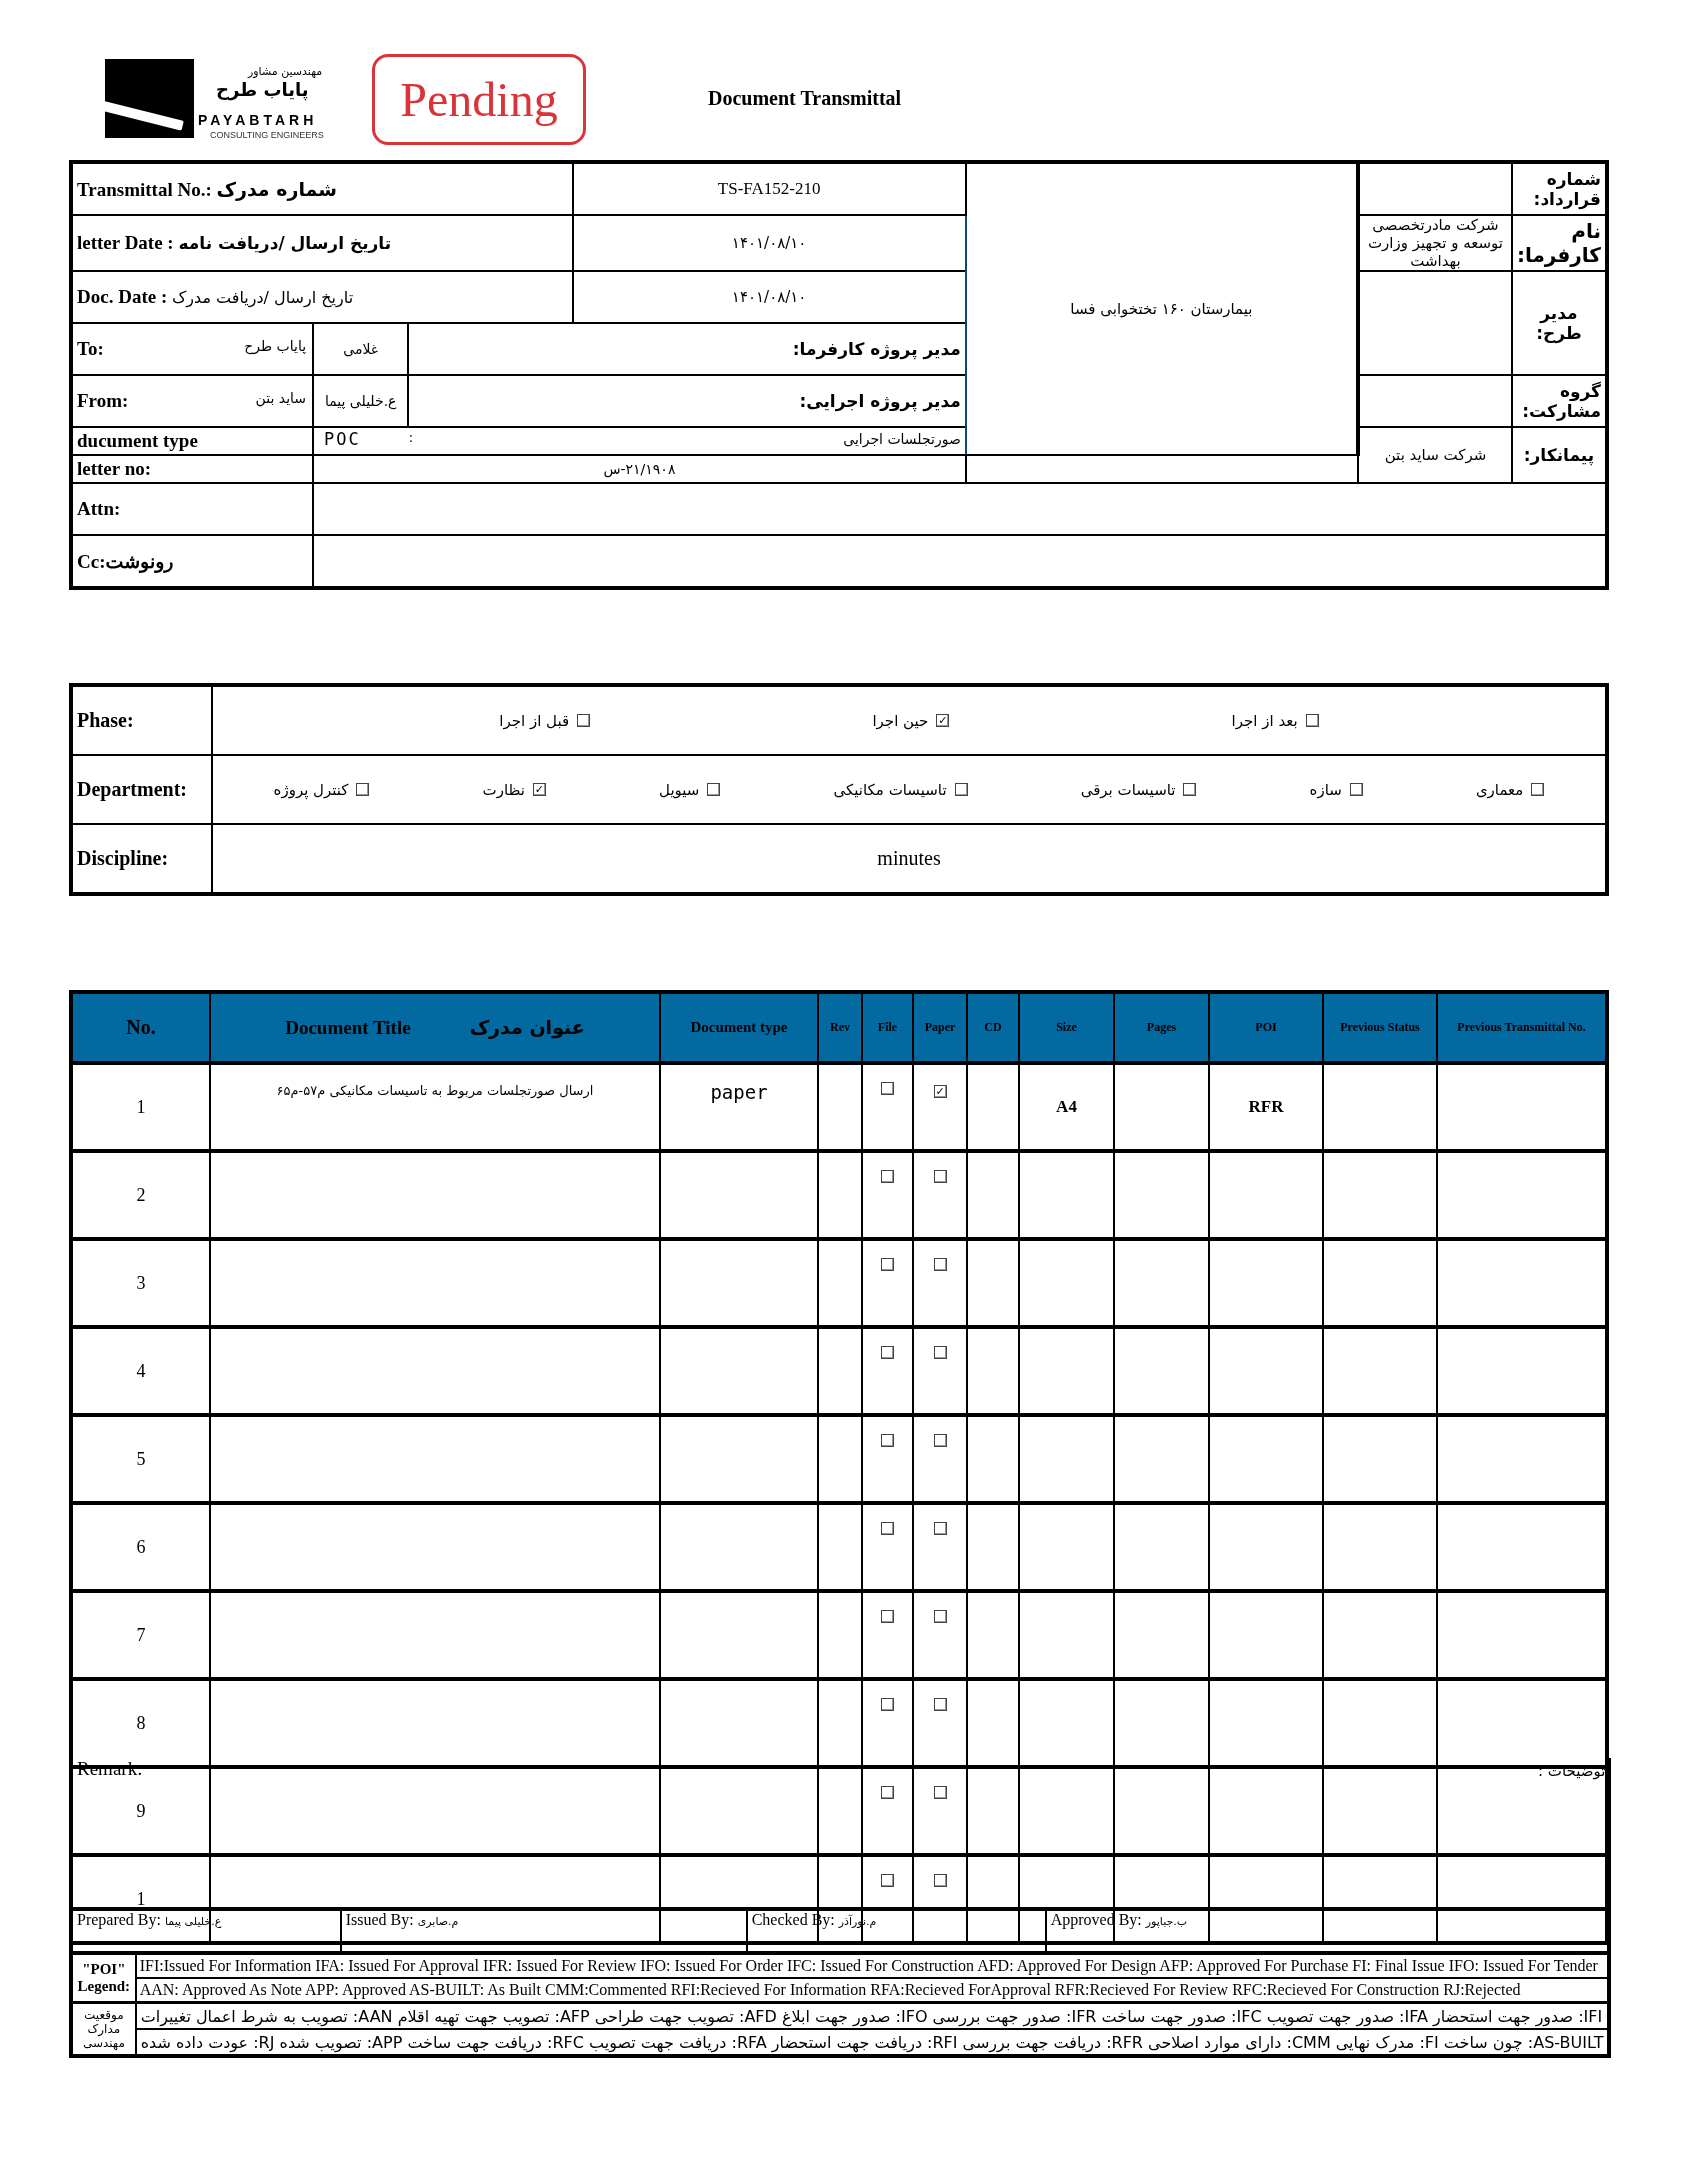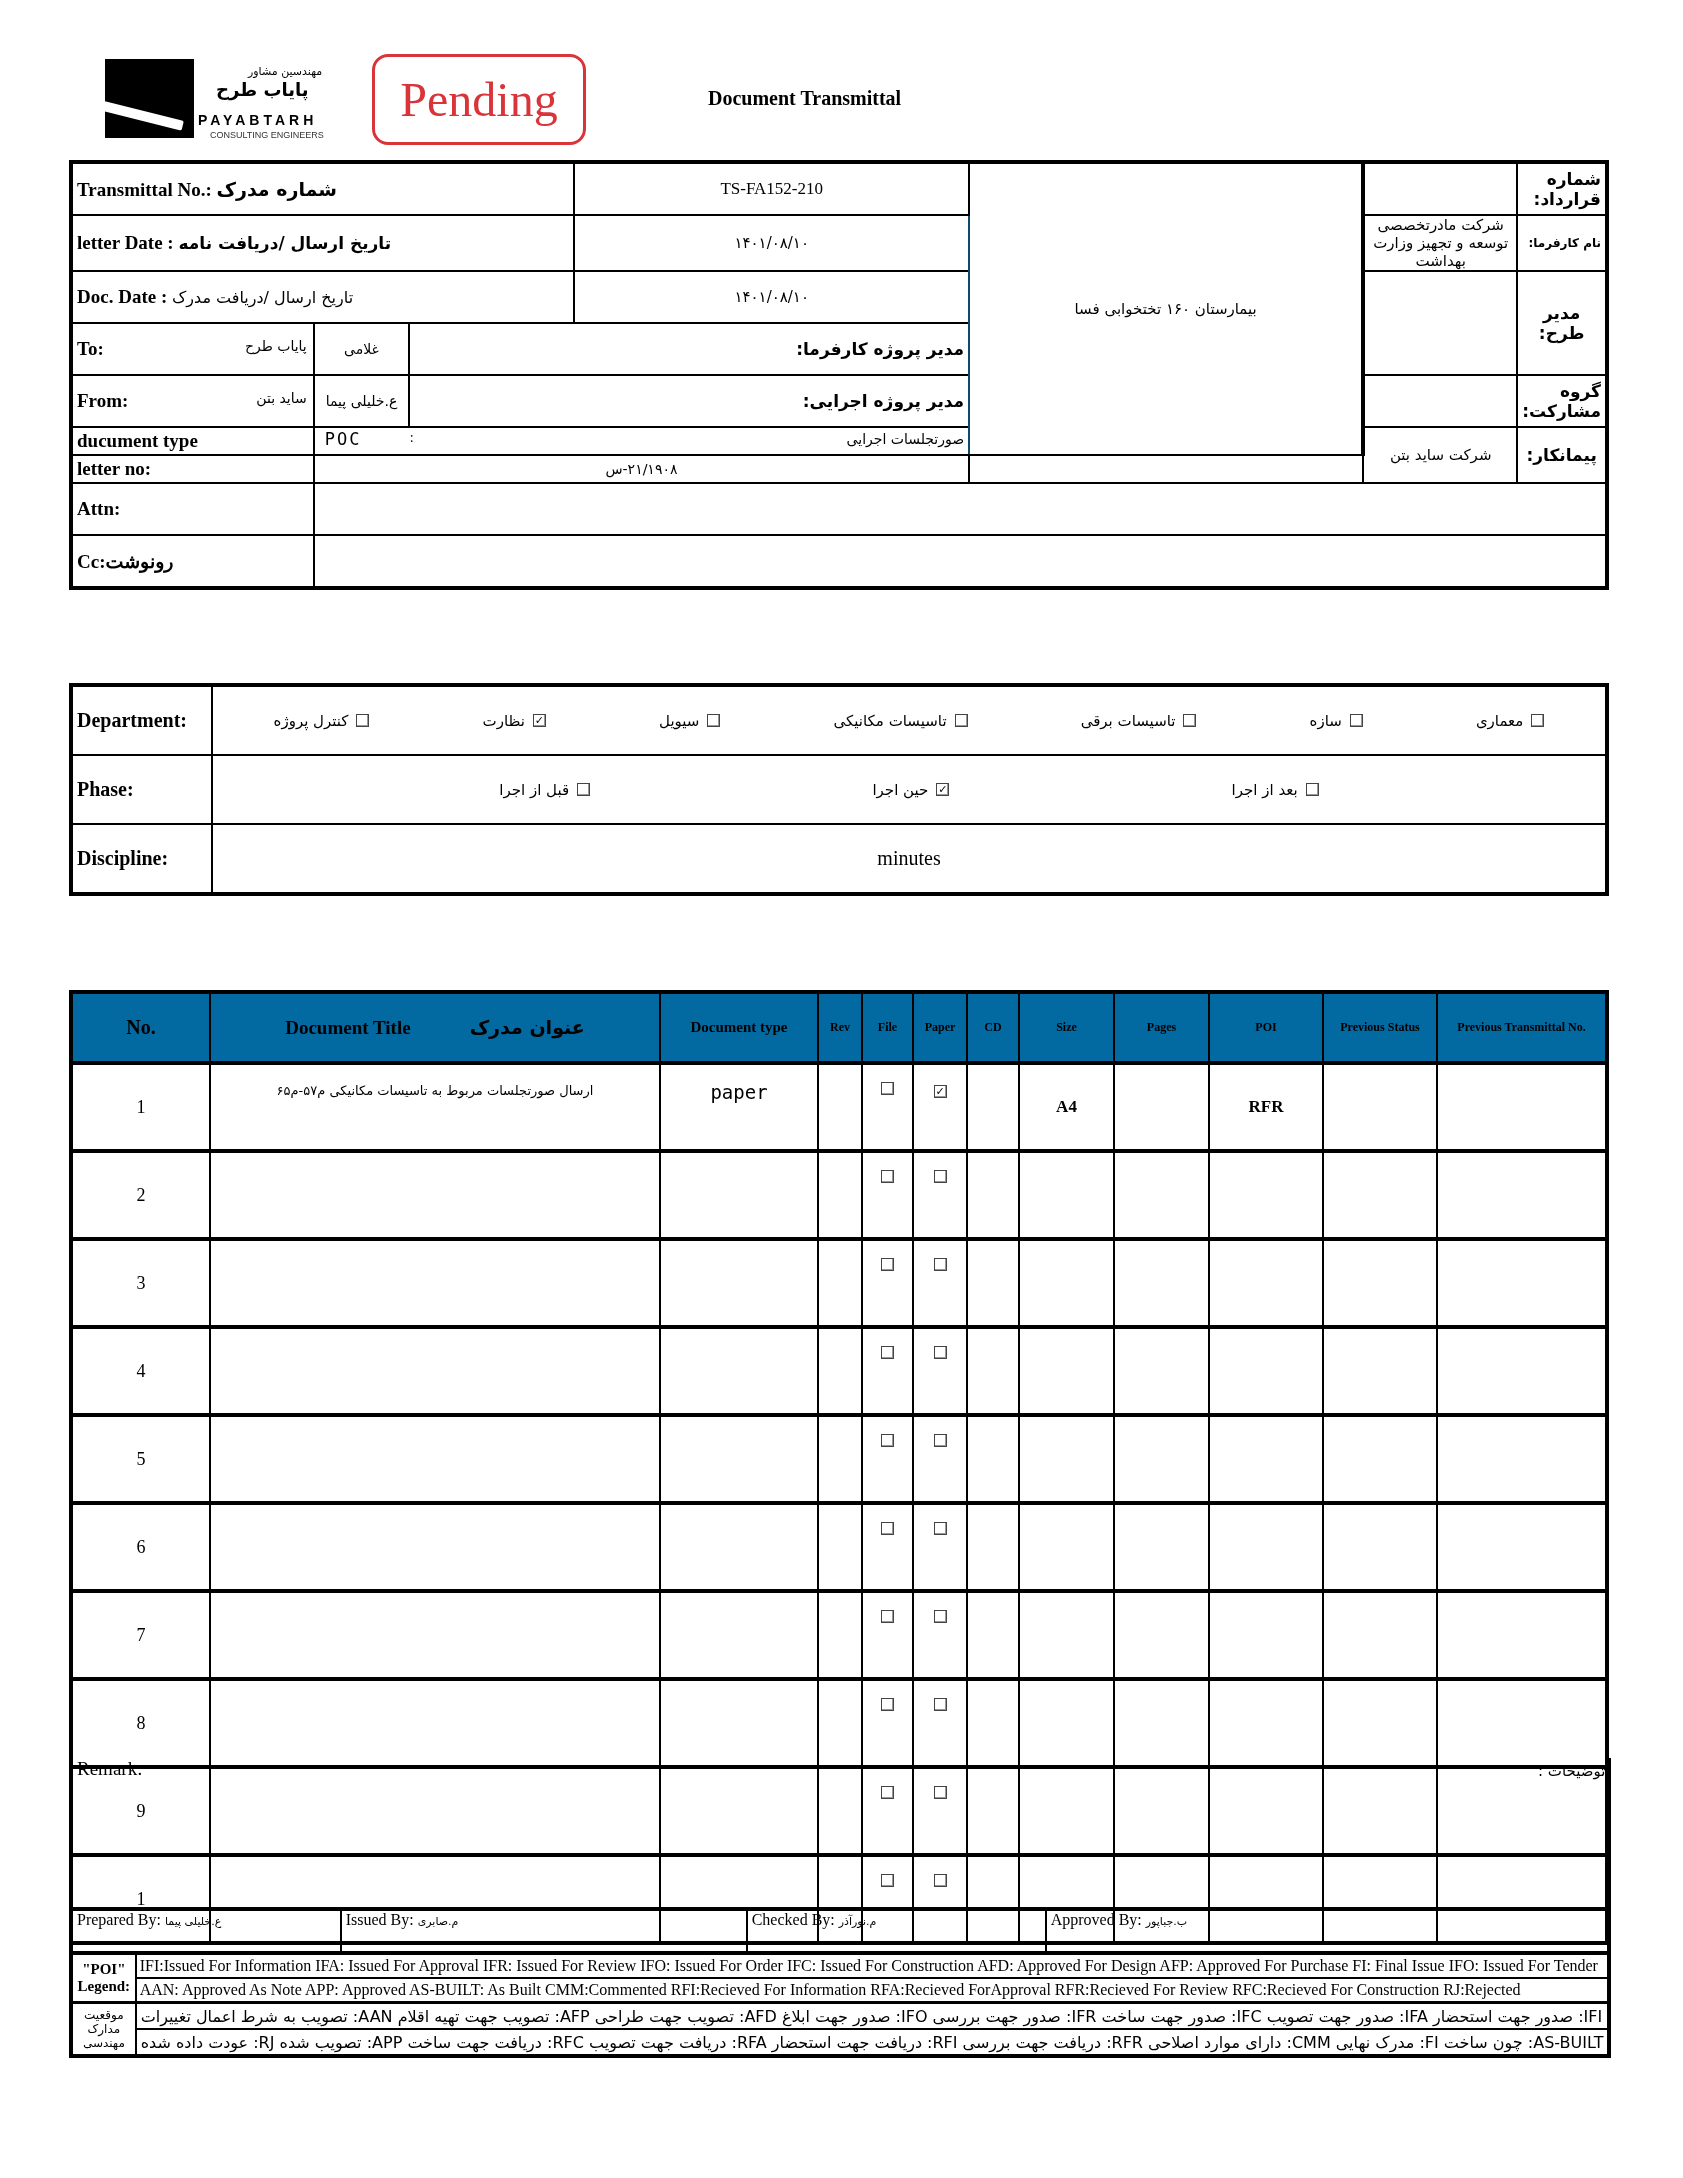--- a/index.html
+++ b/index.html
@@ -63,21 +63,21 @@
     <td colspan="3" style="height:50px"><span class="b">Transmittal No.:</span> <span class="fa b">شماره مدرک</span></td>
     <td class="c" style="font-size:17px">TS-FA152-210</td>
     <td rowspan="6" class="c fa" style="font-size:15px;border-left:2px solid #0c4a6e;border-right:4px solid #000">بیمارستان ۱۶۰ تختخوابی فسا</td>
     <td></td>
     <td class="fa b" style="font-size:17px">شماره قرارداد:</td>
   </tr>
   <tr>
     <td colspan="3"><span class="b">letter Date :</span> <span class="fa b" style="font-size:17px">تاریخ ارسال /دریافت نامه</span></td>
     <td class="c fa" style="font-size:15px">۱۴۰۱/۰۸/۱۰</td>
     <td class="c fa" style="font-size:15px">شرکت مادرتخصصی توسعه و تجهیز وزارت بهداشت</td>
-    <td class="fa b" style="font-size:12px">نام کارفرما:</td>
+    <td class="fa b" style="font-size:20px">نام کارفرما:</td>
   </tr>
   <tr>
     <td colspan="3"><span class="b">Doc. Date :</span> <span class="fa" style="font-size:16px">تاریخ ارسال /دریافت مدرک</span></td>
     <td class="c fa" style="font-size:15px">۱۴۰۱/۰۸/۱۰</td>
     <td rowspan="2"></td>
     <td rowspan="2" class="fa b" style="font-size:17px;text-align:center">مدیر طرح:</td>
   </tr>
   <tr>
     <td style="position:relative"><span class="b">To:</span><span class="fa" style="position:absolute;right:6px;top:14px;font-size:14px">پایاب طرح</span></td>
     <td class="c fa" style="font-size:14px">غلامی</td>
@@ -115,20 +115,39 @@
 </tbody>
   </table>
 
 <table class="dept">
   <colgroup>
       <col style="width:141px">
       <col>
     </colgroup>
   <tbody>
       <tr>
+    <td class="b">Phase:</td>
+    <td>
+      <div class="opts" style="justify-content:space-evenly">
+        <div class="opt">
+              <span class="cb"></span>
+              <span>بعد از اجرا</span>
+            </div>
+        <div class="opt">
+              <span class="cb">✓</span>
+              <span>حین اجرا</span>
+            </div>
+        <div class="opt">
+              <span class="cb"></span>
+              <span>قبل از اجرا</span>
+            </div>
+      </div>
+    </td>
+  </tr>
+  <tr>
     <td class="b">Department:</td>
     <td>
       <div class="opts">
         <div class="opt">
               <span class="cb"></span>
               <span>معماری</span>
             </div>
         <div class="opt">
               <span class="cb"></span>
               <span>سازه</span>
@@ -145,39 +164,20 @@
               <span class="cb"></span>
               <span>سیویل</span>
             </div>
         <div class="opt">
               <span class="cb">✓</span>
               <span>نظارت</span>
             </div>
         <div class="opt">
               <span class="cb"></span>
               <span>کنترل پروژه</span>
-            </div>
-      </div>
-    </td>
-  </tr>
-  <tr>
-    <td class="b">Phase:</td>
-    <td>
-      <div class="opts" style="justify-content:space-evenly">
-        <div class="opt">
-              <span class="cb"></span>
-              <span>بعد از اجرا</span>
-            </div>
-        <div class="opt">
-              <span class="cb">✓</span>
-              <span>حین اجرا</span>
-            </div>
-        <div class="opt">
-              <span class="cb"></span>
-              <span>قبل از اجرا</span>
             </div>
       </div>
     </td>
   </tr>
   <tr>
     <td class="b">Discipline:</td>
     <td class="c">minutes</td>
   </tr>
 </tbody>
   </table>

